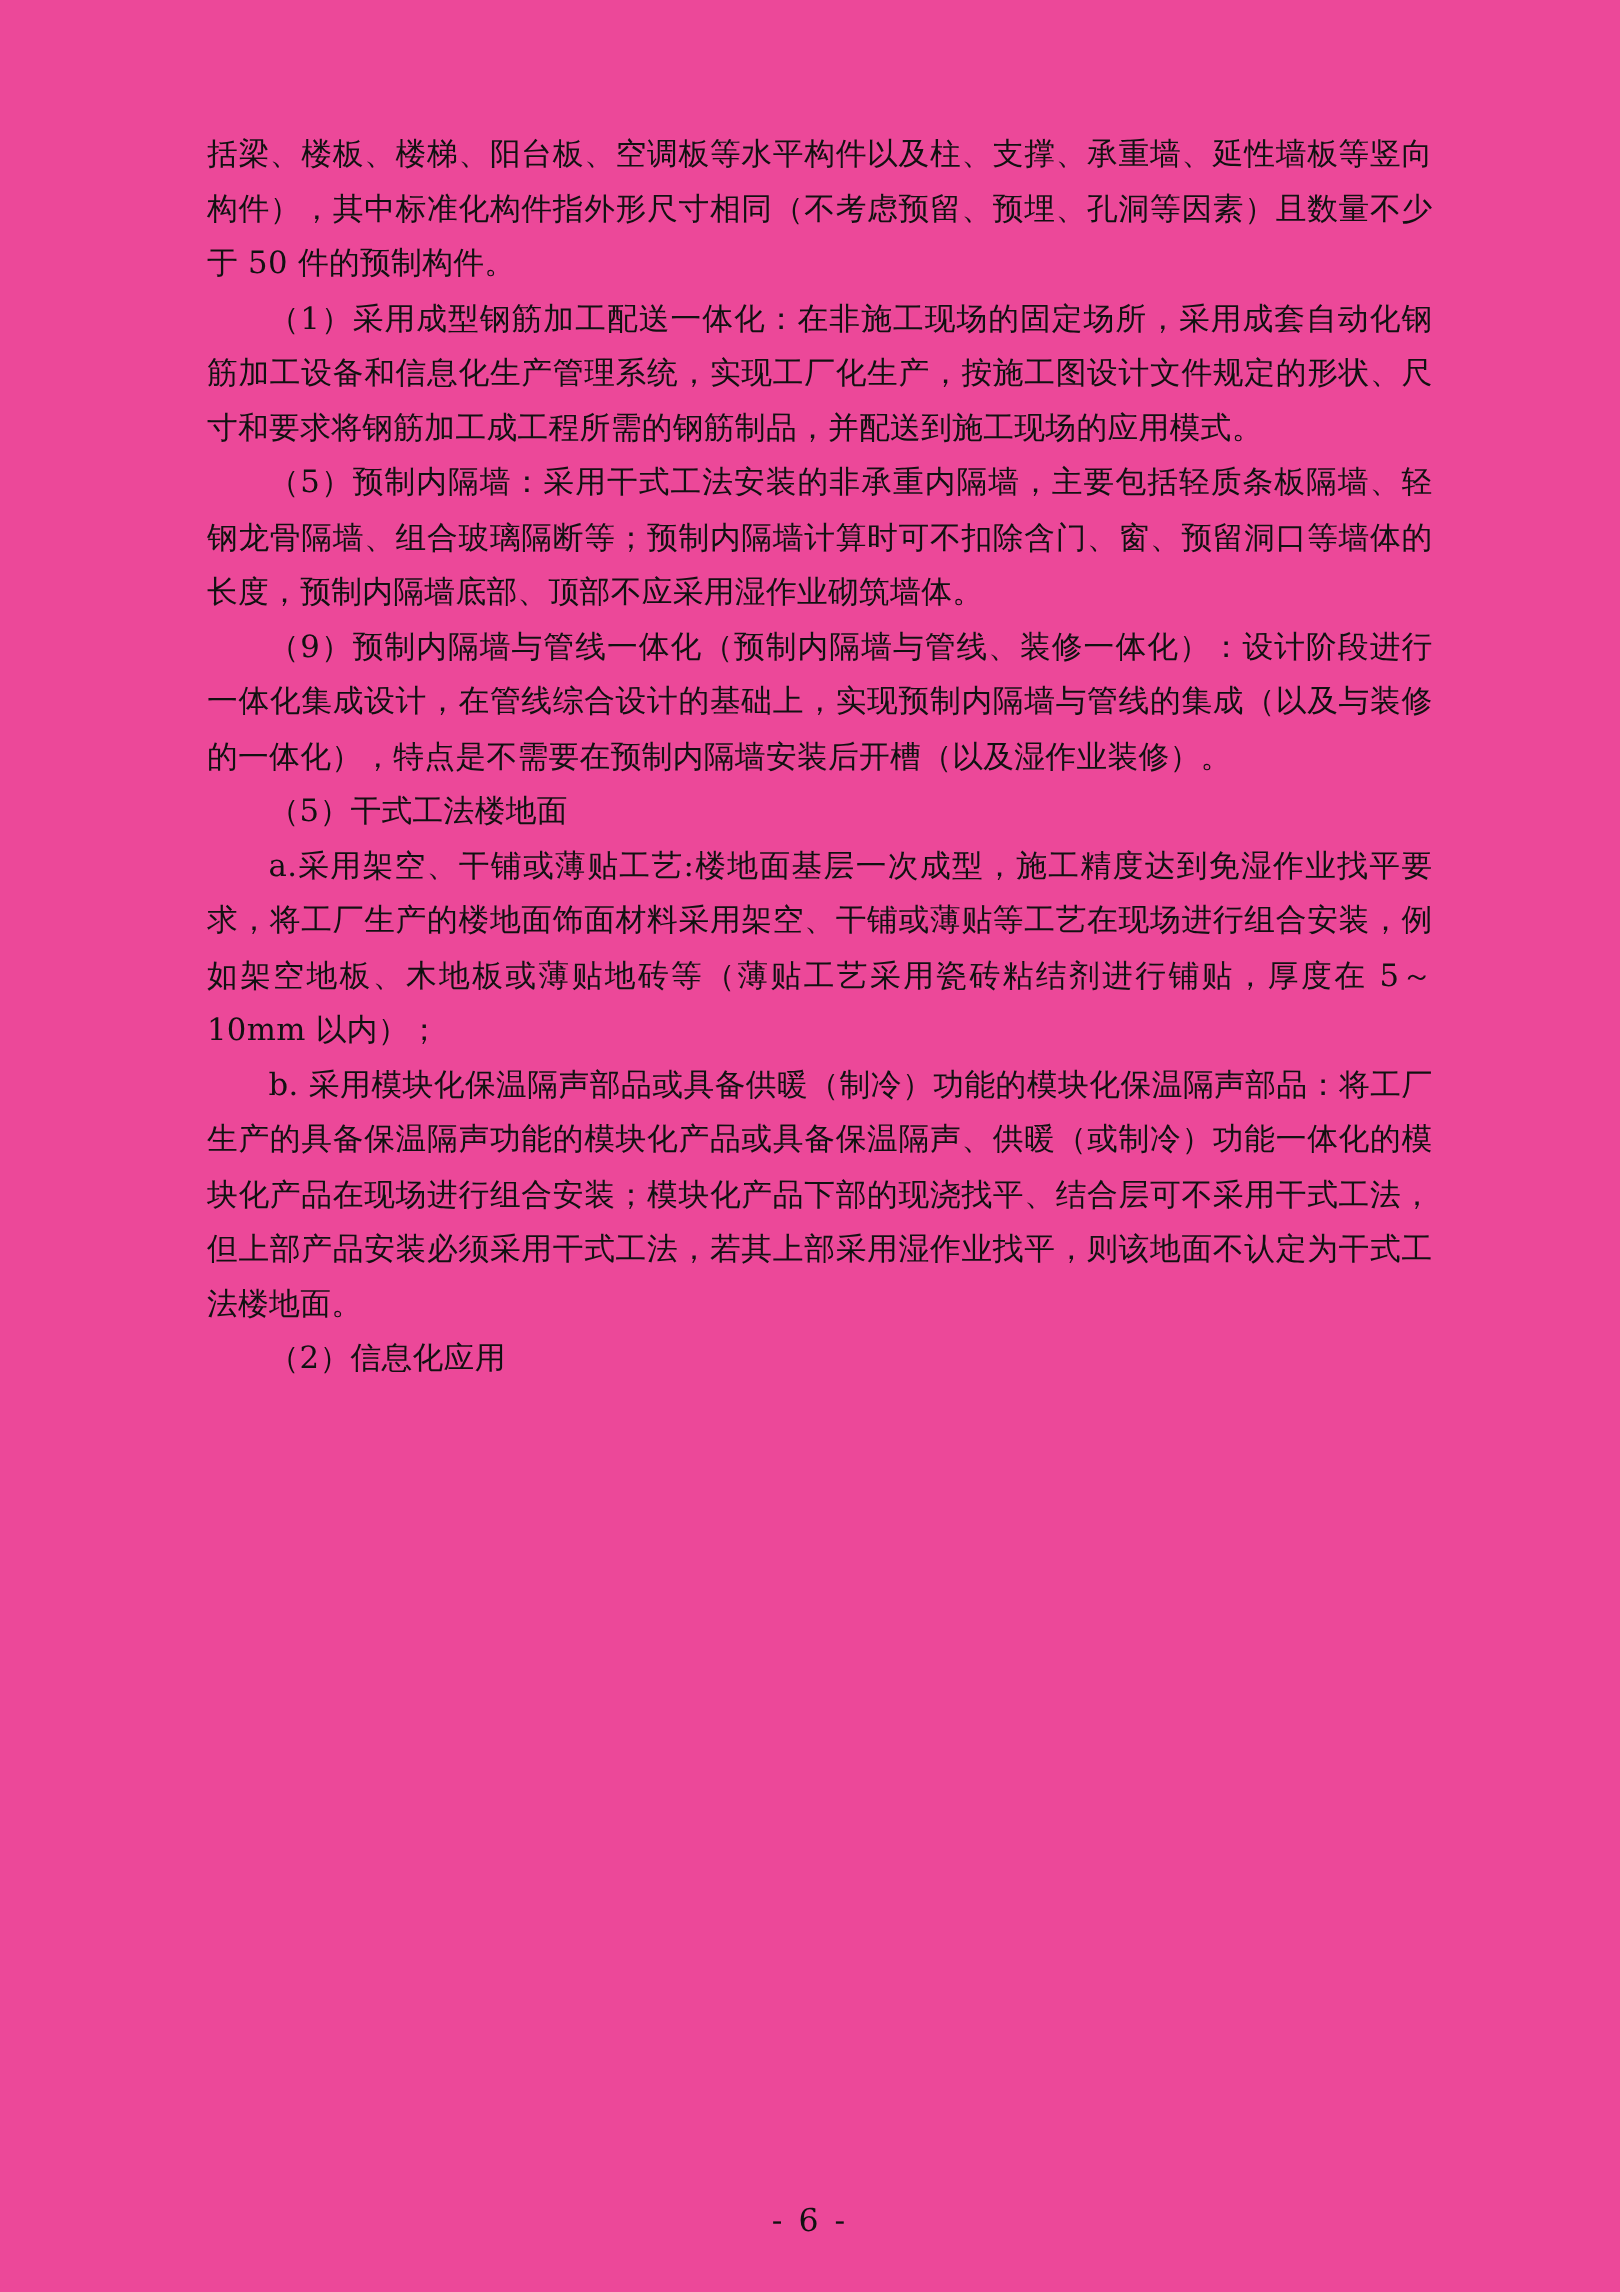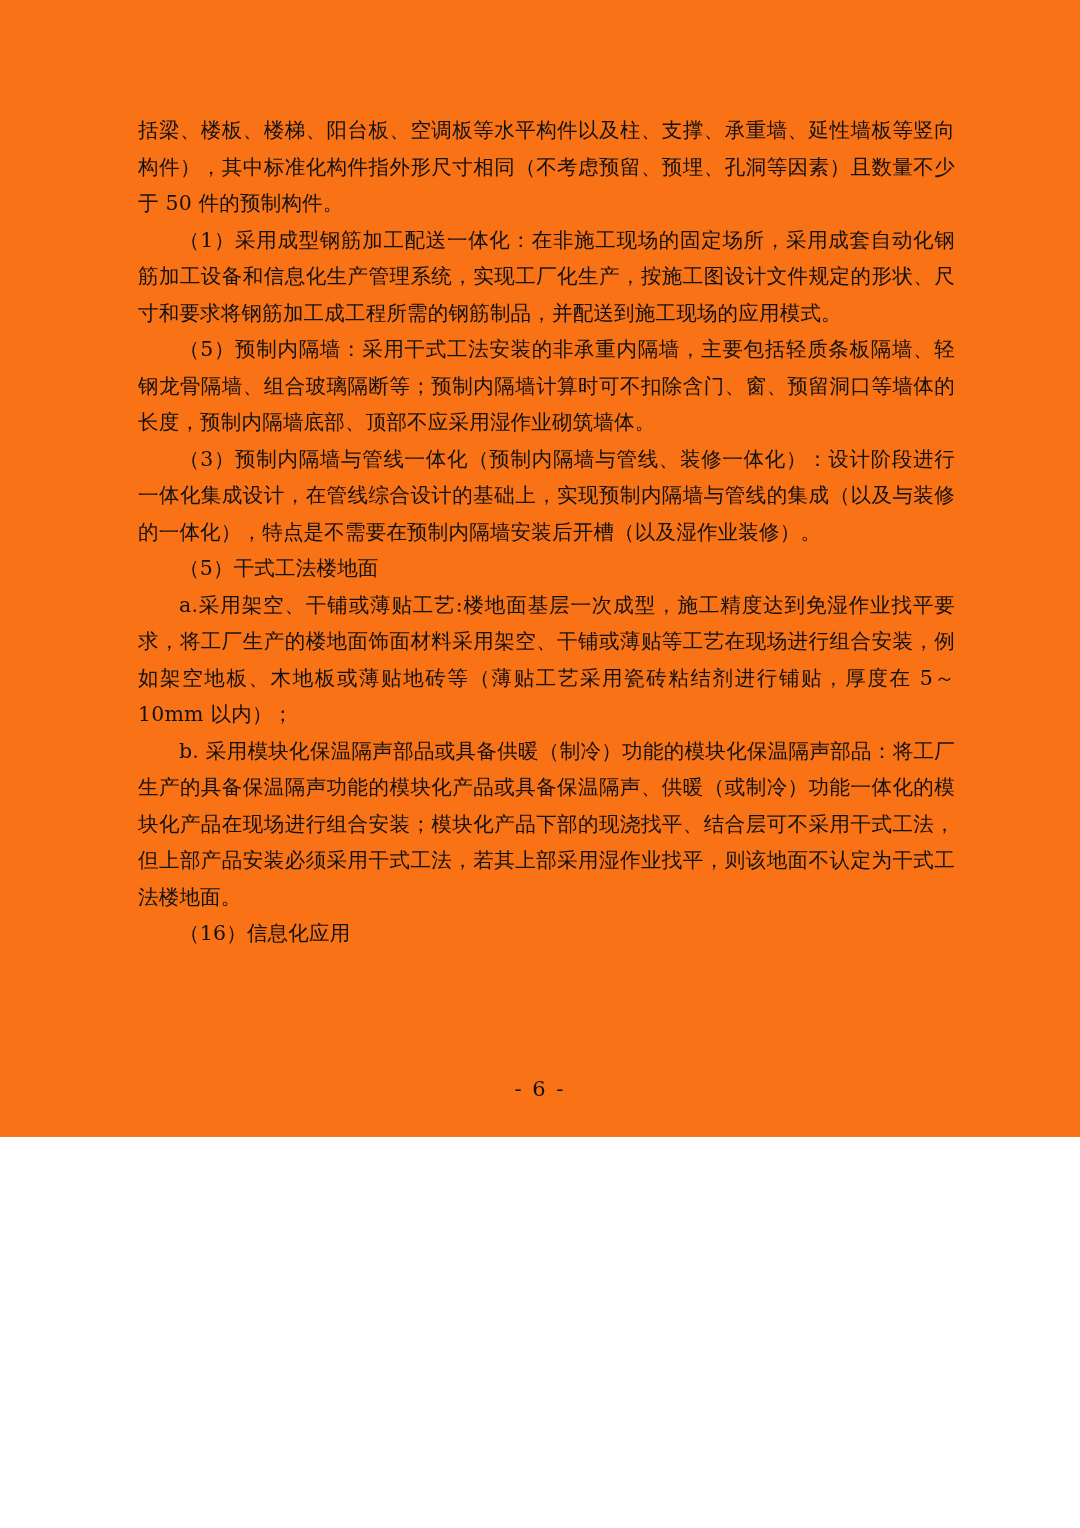--- a/index.html
+++ b/index.html
@@ -10,24 +10,24 @@
     width: 1080px;
     height: 1528px;
     background: #ffffff;
     font-family: "DejaVu Serif", "Liberation Serif", serif;
     color: #1a1a1a;
     overflow: hidden;
   }
   .page {
     position: relative;
     width: 1080px;
-    height: 1137px;
+    height: 1528px;
     box-sizing: border-box;
-    padding: 112px 125px 0 138px;
-    background: #f97316;
+    padding: 84px 125px 0 138px;
+    background: #ec4899;
   }
   .body-text {
     font-size: 20.5px;
     line-height: 36.5px;
     text-align: justify;
     text-justify: inter-ideograph;
     letter-spacing: 0.2px;
     color: #111;
   }
   .para {
@@ -54,22 +54,22 @@
   }
 </style>
 </head>
 <body>
 
 <div class="page">
   <div class="body-text">
     <p class="para">括梁、楼板、楼梯、阳台板、空调板等水平构件以及柱、支撑、承重墙、延性墙板等竖向构件），其中标准化构件指外形尺寸相同（不考虑预留、预埋、孔洞等因素）且数量不少于 50 件的预制构件。</p>
     <p class="para indent">（1）采用成型钢筋加工配送一体化：在非施工现场的固定场所，采用成套自动化钢筋加工设备和信息化生产管理系统，实现工厂化生产，按施工图设计文件规定的形状、尺寸和要求将钢筋加工成工程所需的钢筋制品，并配送到施工现场的应用模式。</p>
     <p class="para indent">（5）预制内隔墙：采用干式工法安装的非承重内隔墙，主要包括轻质条板隔墙、轻钢龙骨隔墙、组合玻璃隔断等；预制内隔墙计算时可不扣除含门、窗、预留洞口等墙体的长度，预制内隔墙底部、顶部不应采用湿作业砌筑墙体。</p>
-    <p class="para indent">（3）预制内隔墙与管线一体化（预制内隔墙与管线、装修一体化）：设计阶段进行一体化集成设计，在管线综合设计的基础上，实现预制内隔墙与管线的集成（以及与装修的一体化），特点是不需要在预制内隔墙安装后开槽（以及湿作业装修）。</p>
+    <p class="para indent">（9）预制内隔墙与管线一体化（预制内隔墙与管线、装修一体化）：设计阶段进行一体化集成设计，在管线综合设计的基础上，实现预制内隔墙与管线的集成（以及与装修的一体化），特点是不需要在预制内隔墙安装后开槽（以及湿作业装修）。</p>
     <p class="para indent">（5）干式工法楼地面</p>
     <p class="para indent">a.采用架空、干铺或薄贴工艺:楼地面基层一次成型，施工精度达到免湿作业找平要求，将工厂生产的楼地面饰面材料采用架空、干铺或薄贴等工艺在现场进行组合安装，例如架空地板、木地板或薄贴地砖等（薄贴工艺采用瓷砖粘结剂进行铺贴，厚度在 5～10mm 以内）；</p>
     <p class="para indent">b. 采用模块化保温隔声部品或具备供暖（制冷）功能的模块化保温隔声部品：将工厂生产的具备保温隔声功能的模块化产品或具备保温隔声、供暖（或制冷）功能一体化的模块化产品在现场进行组合安装；模块化产品下部的现浇找平、结合层可不采用干式工法，但上部产品安装必须采用干式工法，若其上部采用湿作业找平，则该地面不认定为干式工法楼地面。</p>
-    <p class="para indent">（16）信息化应用</p>
+    <p class="para indent">（2）信息化应用</p>
   </div>
   <div class="page-number">
     <span class="num">- 6 -</span>
   </div>
 </div>
 
 </body></html>

